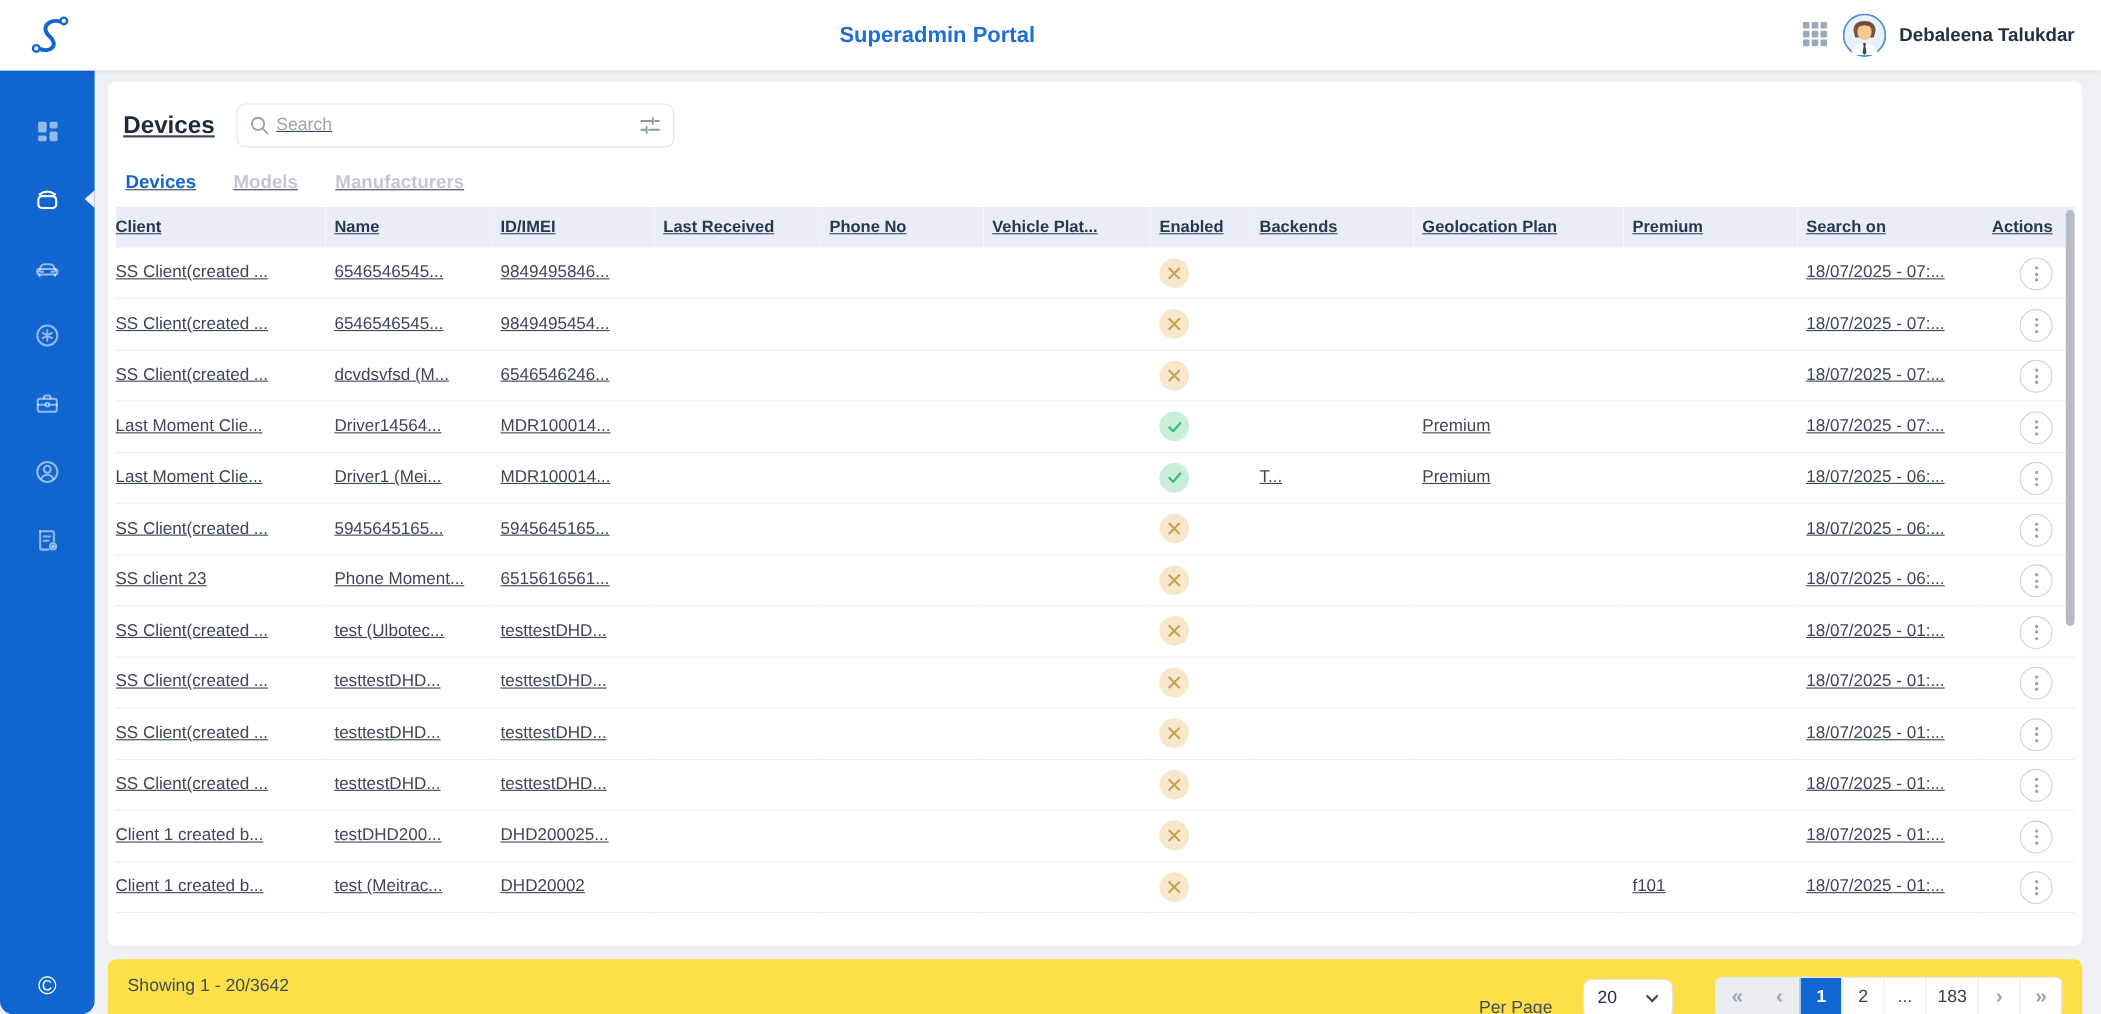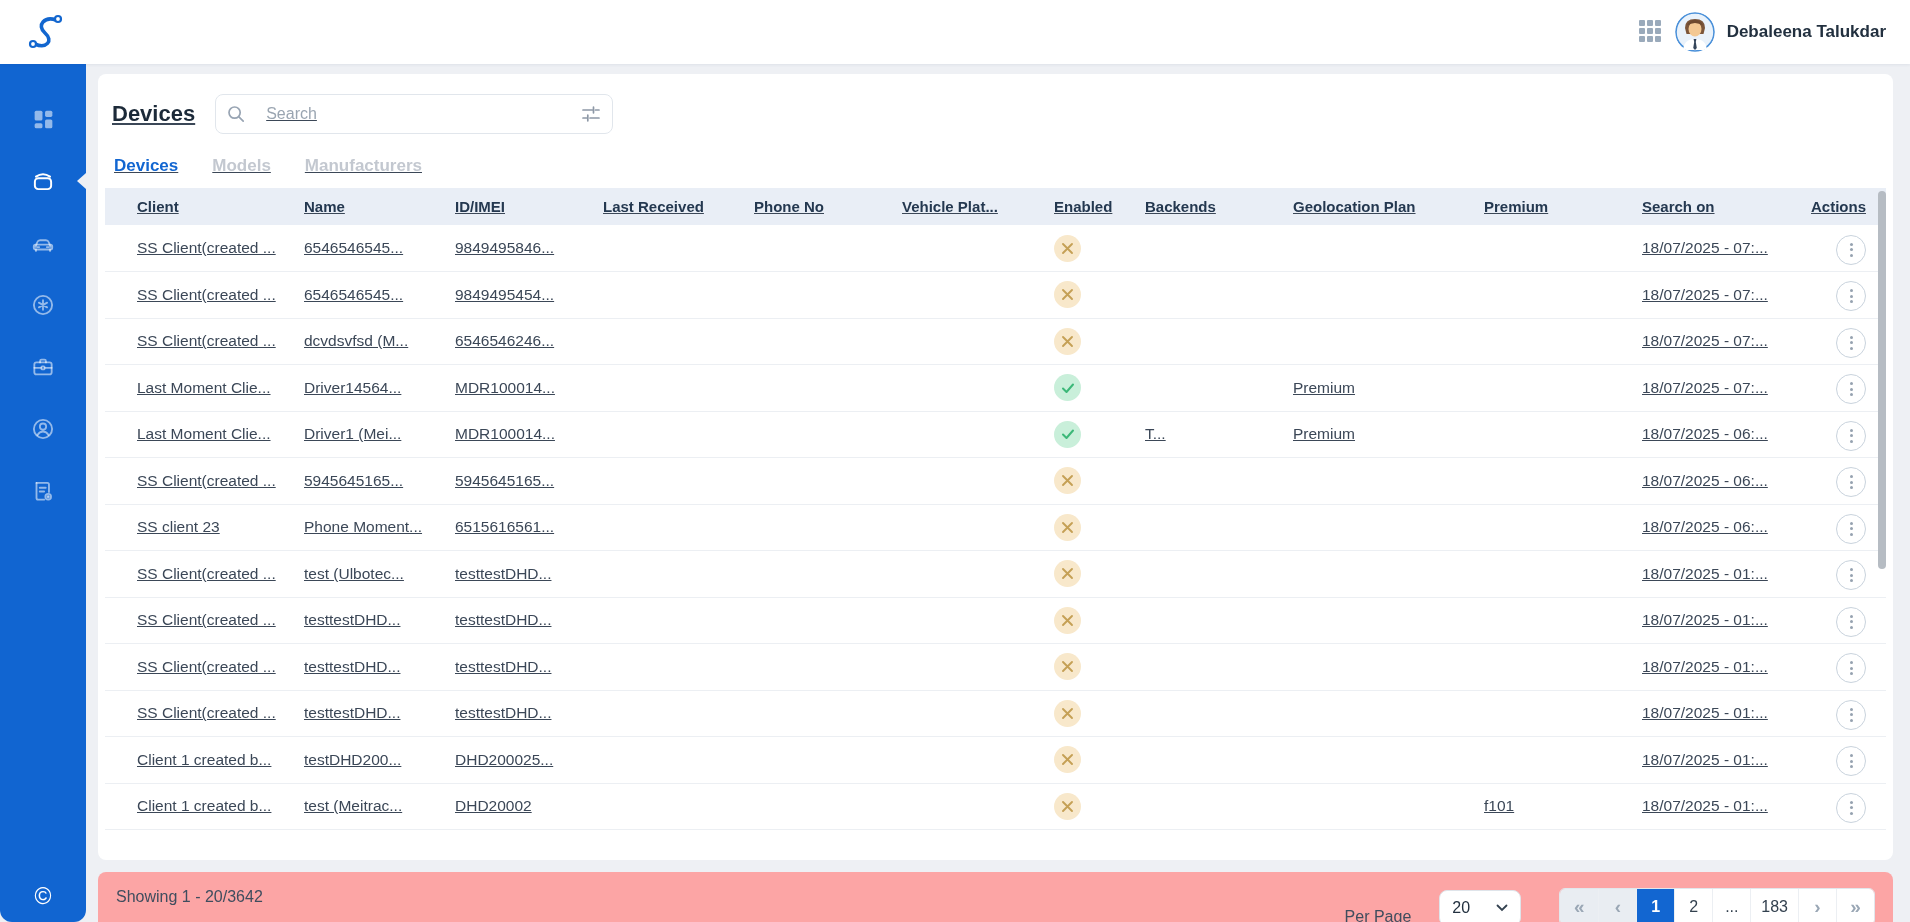--- a/index.html
+++ b/index.html
@@ -55,31 +55,31 @@
     color:#ffffff; font-size:23px; line-height:1;
   }
 
   
   .content-card {
     position:absolute; left:98px; top:74px; width:1795px; height:786px;
     background:#ffffff; border-radius:8px; overflow:hidden;text-decoration:underline;
   }
   .footer-card {
     position:absolute; left:98px; top:872px; width:1795px; height:50px;
-    background:#fca5a5; border-radius:8px 8px 0 0;
+    background:#fde047; border-radius:8px 8px 0 0;
     display:flex; align-items:center; justify-content:space-between;
     padding:0 18px;
   }
 
   
   .page-head { display:flex; align-items:center; gap:20px; padding:20px 14px 8px 14px; }
   .page-title { font-size:22px; font-weight:700; color:#1c2a39; }
   .searchbox {
     width:398px; height:40px; border:1px solid #e1e6ec; border-radius:8px;
-    display:flex; align-items:center; padding:0 10px; gap:20px; background:#fff;
+    display:flex; align-items:center; padding:0 10px; gap:5px; background:#fff;
   }
   .searchbox input {
     flex:1; border:none; outline:none; font-size:16px;
     font-family:"Liberation Sans", sans-serif; color:#3b4757; background:transparent;
   }
   .searchbox input::placeholder { color:#9aa5b1; }
   .filter-btn { background:none; border:none; cursor:pointer; display:flex; align-items:center; }
 
   
   .tabs { display:flex; gap:34px; padding:14px 16px 12px 16px; }
@@ -89,21 +89,21 @@
   
   table { border-collapse:collapse; table-layout:fixed; width:1781px; margin-left:7px; }
   thead th {
     background:#e9eef6; color:#243850; font-size:15px; font-weight:700;
     text-align:left; height:37px; padding:0 6px 0 8px; white-space:nowrap; overflow:hidden;
   }
   tbody td {
     height:46.5px; border-bottom:1px solid #eceff3; font-size:15.5px; color:#3b4757;
     padding:0 6px 0 8px; white-space:nowrap; overflow:hidden; background:#fff;
   }
-  th:first-child, td:first-child { padding-left:32px; }
+  th:first-child, td:first-child { padding-left:0; }
   th.col-actions, td.col-actions { text-align:right; padding-right:20px; }
   .status-dot { width:27px; height:27px; border-radius:50%; display:inline-flex; align-items:center; justify-content:center; vertical-align:middle; }
   .status-no  { background:#f8e8cb; }
   .status-yes { background:#c9efda; }
   .kebab {
     width:30px; height:30px; border-radius:50%; border:1.5px solid #c9d3dd;
     background:#fff; cursor:pointer;
     display:inline-flex; flex-direction:column; align-items:center; justify-content:center; gap:2.5px;
   }
   .kebab i { width:3px; height:3px; border-radius:50%; background:#96a2b0; }
@@ -137,20 +137,21 @@
 <body>
 
 <header class="topbar">
   <div class="logo">
     <svg viewBox="0 0 48 48" width="48" height="48">
       <path d="M13 36 C 24 41, 32 33, 23 25 C 14 17, 23 8, 34 12" fill="none" stroke="#1266cf" stroke-width="3.6" stroke-linecap="round"></path>
       <circle cx="11" cy="36" r="3" fill="#ffffff" stroke="#1266cf" stroke-width="2.2"></circle>
       <circle cx="36" cy="11" r="3" fill="#ffffff" stroke="#1266cf" stroke-width="2.2"></circle>
     </svg>
   </div>
+  <div class="topbar-title">Superadmin Portal</div>
   <div class="topbar-right">
     <button class="apps-grid" aria-label="apps">
       <span></span>
         <span></span>
         <span></span>
         <span></span>
         <span></span>
         <span></span>
         <span></span>
         <span></span>

